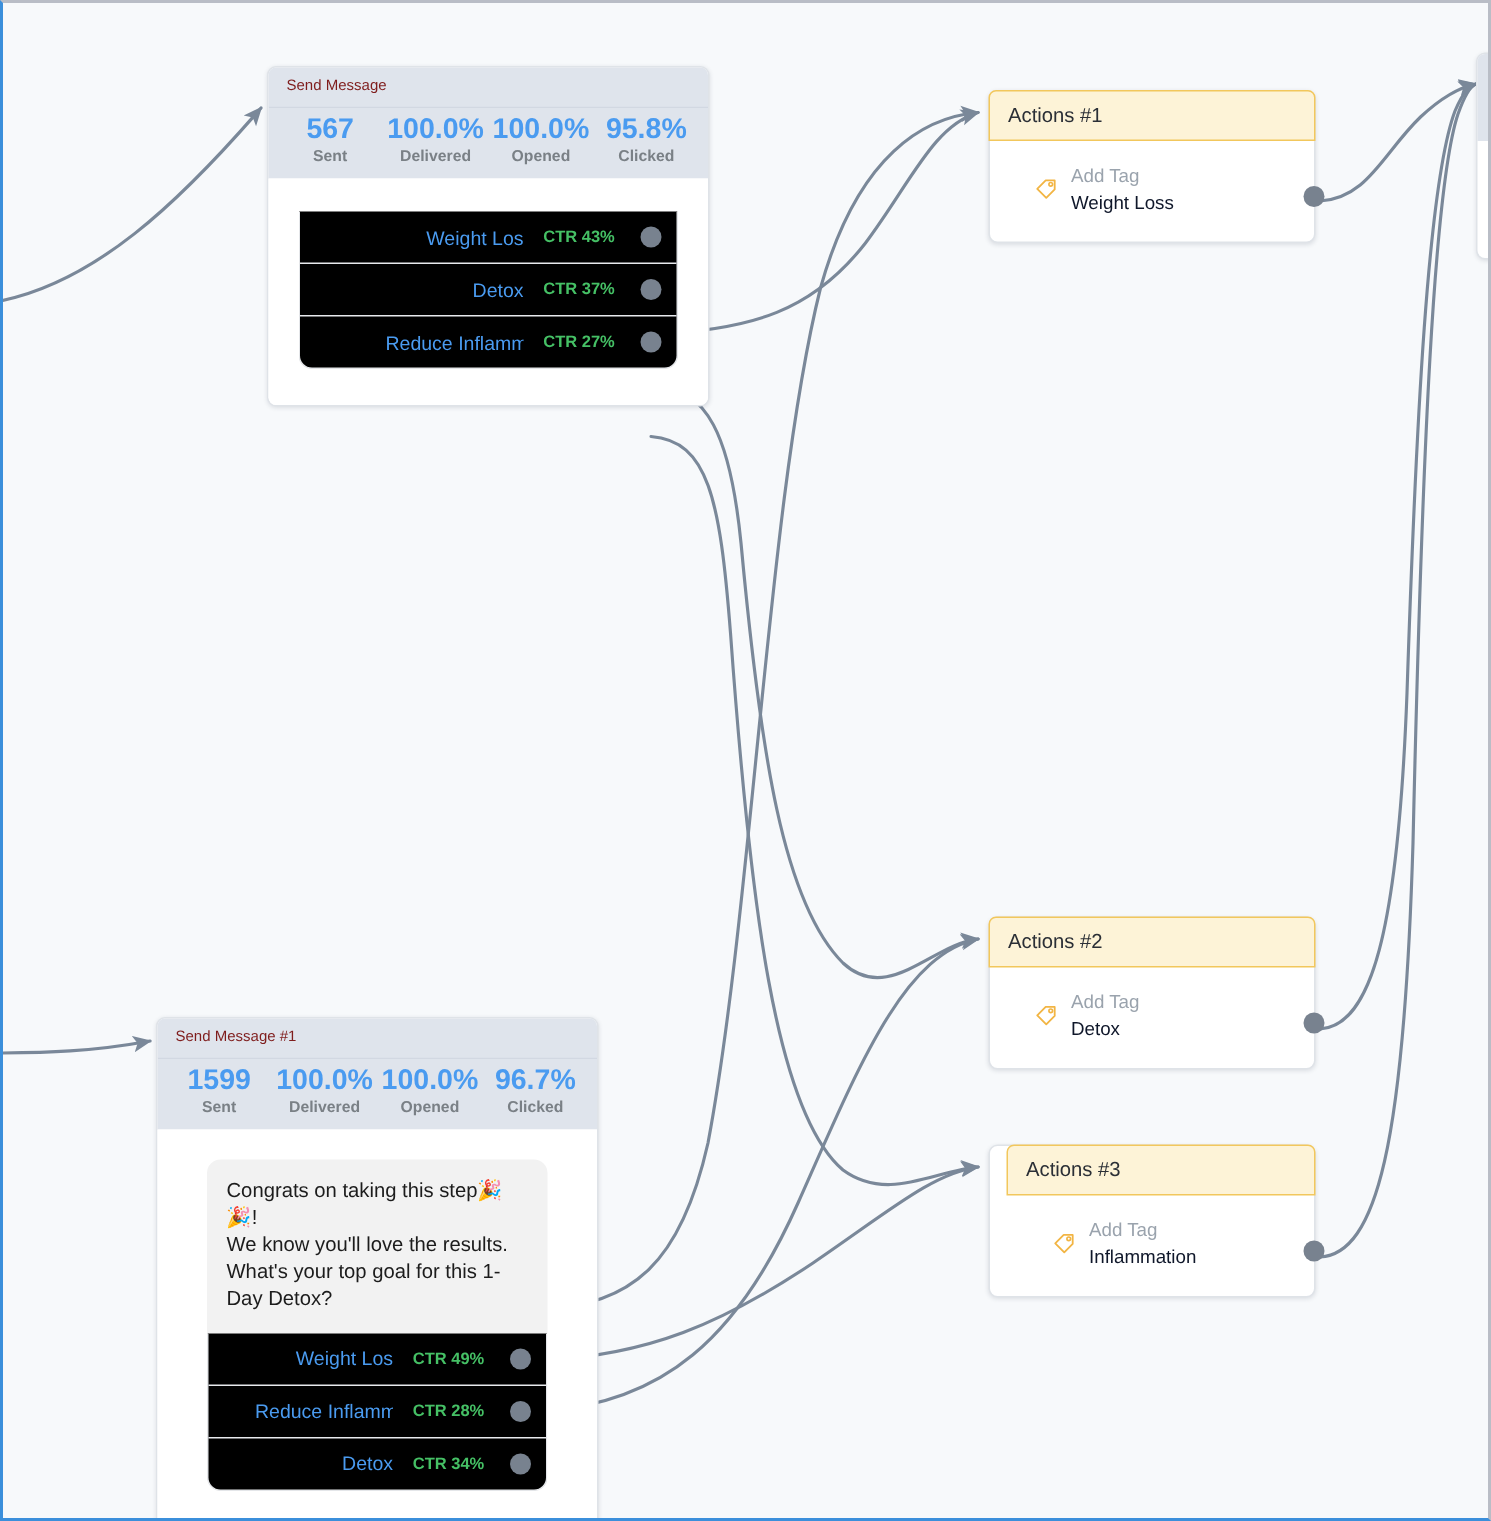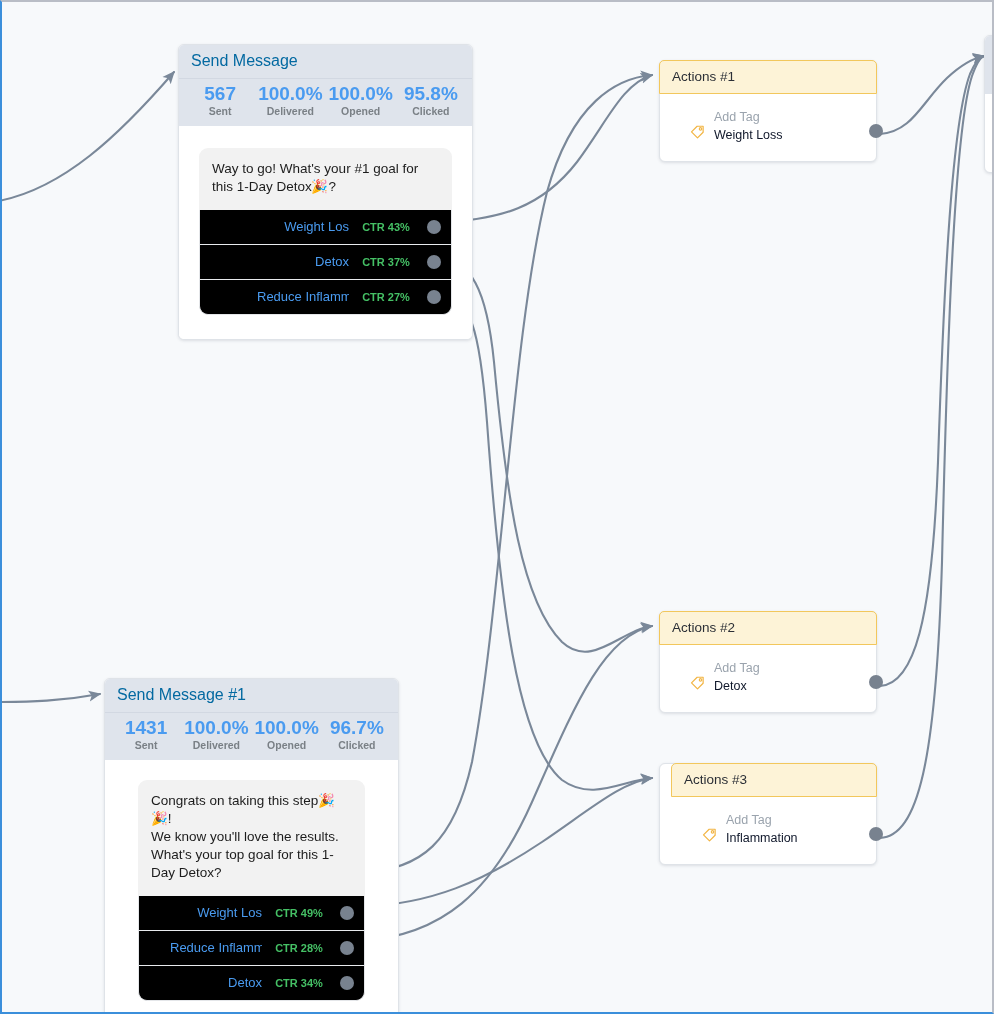--- a/index.html
+++ b/index.html
@@ -45,22 +45,22 @@
     border-radius: 6px;
     box-shadow: 0 1px 3px rgba(40,50,70,0.13);
     z-index: 5;
   }
 
   
   .msg-header {
     background: #dfe4ec;
     border-radius: 5px 5px 0 0;
     padding: 7px 12px 8px 12px;
-    font-size: 16px;
-    color: #0369a1;
+    font-size: 10px;
+    color: #7f1d1d;
     border-bottom: 1px solid #d2d8e2;
   }
   .stats-row {
     display: flex;
     background: #dfe4ec;
     padding: 4px 6px 7px 6px;
   }
   .stat {
     flex: 1;
     text-align: center;
@@ -141,21 +141,21 @@
     background: #fdf3d7;
     border: 1px solid #f2c75c;
     border-radius: 5px 5px 0 0;
     margin: -1px -1px 0 -1px;
     padding: 8px 12px 9px 12px;
     font-size: 13.5px;
     color: #2b2f36;
   }
   .act-body {
     display: flex;
-    align-items: flex-end;
+    align-items: center;
     gap: 9px;
     padding: 16px 14px 18px 30px;
     position: relative;
   }
   .tag-icon { flex: 0 0 auto; margin-top: 2px; }
   .act-texts { display: flex; flex-direction: column; gap: 3px; }
   .act-kind {
     font-size: 12.5px;
     color: #9aa3ad;
     line-height: 1.2;
@@ -243,23 +243,20 @@
         <div class="stat-value">100.0%</div>
         <div class="stat-label">Opened</div>
       </div>
       <div class="stat">
         <div class="stat-value">95.8%</div>
         <div class="stat-label">Clicked</div>
       </div>
     </div>
 
     <div class="msg-body">
-      <div class="bubble-wrap">
-        <div class="bubble-text">Way to go! What's your #1  goal for this 1-Day Detox🎉?</div>
-      </div>
       <div class="choice-list">
         <div class="choice">
           <span class="choice-label">Weight Los</span>
           <span class="choice-ctr">CTR 43%</span>
           <span class="port"></span>
         </div>
         <div class="choice">
           <span class="choice-label">Detox</span>
           <span class="choice-ctr">CTR 37%</span>
           <span class="port"></span>
@@ -271,21 +268,21 @@
         </div>
       </div>
     </div>
   </div>
 
   <div class="node" style="left:102px; top:676px; width:295px;">
     <div class="msg-header">Send Message #1</div>
 
     <div class="stats-row">
       <div class="stat">
-        <div class="stat-value">1431</div>
+        <div class="stat-value">1599</div>
         <div class="stat-label">Sent</div>
       </div>
       <div class="stat">
         <div class="stat-value">100.0%</div>
         <div class="stat-label">Delivered</div>
       </div>
       <div class="stat">
         <div class="stat-value">100.0%</div>
         <div class="stat-label">Opened</div>
       </div>

